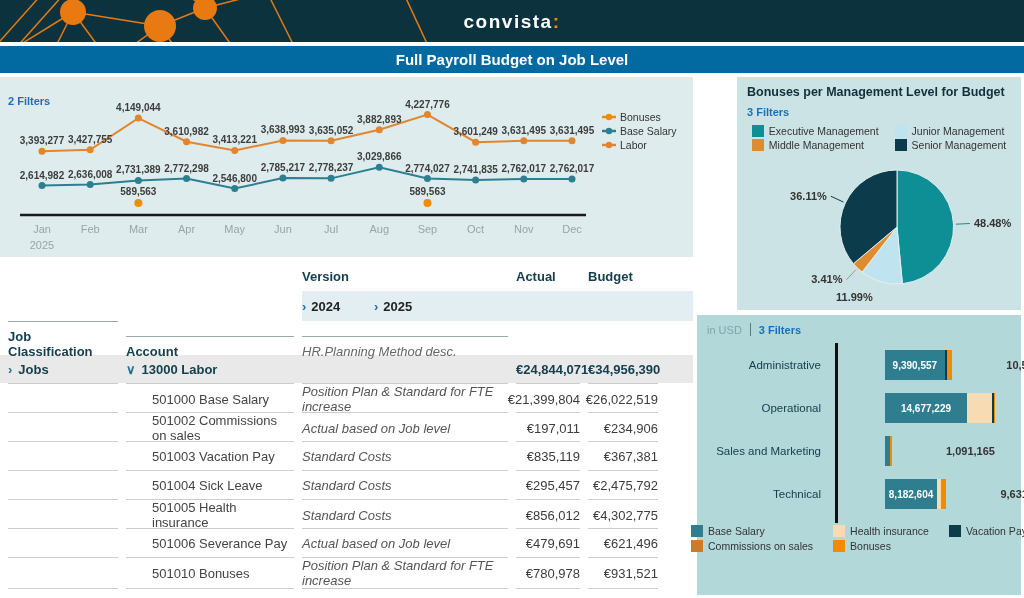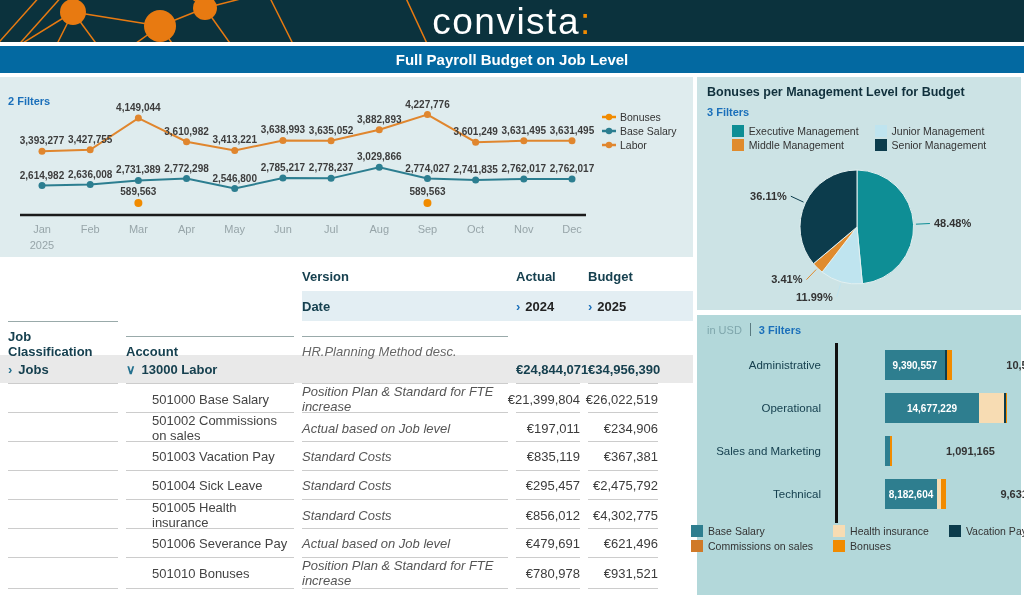--- a/index.html
+++ b/index.html
@@ -4,32 +4,32 @@
 <style>
   * { box-sizing: border-box; }
   html,body { margin:0; padding:0; }
   body {
     width:1024px; height:598px; overflow:hidden; background:#fff;
     font-family:"Liberation Sans", sans-serif; position:relative;
   }
   
   .header { height:44px; background:#0B323D; position:relative; display:flex; align-items:center; justify-content:center; overflow:hidden; border-bottom:2px solid #fff; }
   .deco { position:absolute; left:0; top:0; }
-  .logo { position:relative; z-index:2; font-size:37px; font-weight:normal; color:#fff; letter-spacing:1.5px; line-height:1; }
+  .logo { position:relative; z-index:2; font-size:19px; font-weight:bold; color:#fff; letter-spacing:1.5px; line-height:1; }
   .logo .colon { color:#F18B00; }
   .titlebar { height:27px; background:#0369a1; margin-top:2px; display:flex; align-items:center; justify-content:center; }
   .titlebar h1 { margin:0; font-size:15px; font-weight:bold; color:#fff; }
   
   .main { display:grid; grid-template-columns:693px 324px; column-gap:4px; margin-top:4px; }
   .filters { color:#1A6FBA; font-weight:bold; font-size:11px; cursor:pointer; }
   
   .panel-line { background:#DFECEE; height:180px; position:relative; }
   .panel-line .filters { position:absolute; top:18px; left:8px; z-index:2; }
   
-  .panel-pie { background:#CCE3E5; height:233px; padding:8px 10px 0; }
+  .panel-pie { background:#CCE3E5; height:233px; padding:8px 10px 0;margin-left:40px; }
   .pie-title { font-size:12.5px; font-weight:bold; color:#10303c; margin:0 0 3px; }
   .pie-legend { display:grid; grid-template-columns:auto auto; gap:2px 16px; justify-content:center; font-size:10.5px; color:#333; margin-top:5px; }
   .lg-item { display:flex; align-items:center; gap:5px; cursor:pointer; white-space:nowrap; }
   .lg-swatch { width:12px; height:12px; flex:none; }
   
   .panel-bar { background:#B3D8DA; height:280px; margin-top:5px; padding:8px 10px; position:relative; }
   .bar-head { display:flex; align-items:center; gap:8px; font-size:11px; }
   .in-usd { color:#7FA6AC; }
   .vdiv { width:1px; height:13px; background:#5a7a80; }
   .bars { position:relative; margin-top:14px; }
@@ -192,21 +192,20 @@
         <div></div>
           <div></div>
         <div class="th">Version</div>
         <div class="th">Actual</div>
         <div class="th">Budget</div>
       </div>
       <div class="trow wide">
         <div></div>
           <div></div>
         <div class="daterow">
-          <span class="d1">Date</span>
           <span class="d2"><span class="chev-blue">›</span><span class="member">2024</span></span>
           <span class="d3"><span class="chev-blue">›</span><span class="member">2025</span></span>
         </div>
       </div>
       <div class="trow colhead">
         <div class="th">Job Classification</div>
         <div class="th">Account</div>
         <div class="method-h">HR.Planning Method desc.</div>
         <div class="noline"></div>
           <div class="noline"></div>
@@ -325,21 +324,21 @@
                 <span>9,390,557</span>
               </div>
               <div class="seg" style="width: 2.2px; background: rgb(12, 60, 76);"></div>
               <div class="seg" style="width: 5.4px; background: rgb(241, 139, 0);"></div>
             </div>
             <div class="bar-total">10,577,652</div>
           </div>
           <div class="bar-row">
             <div class="bar-cat">Operational</div>
             <div class="bar-stack">
-              <div class="seg" style="width: 94px; background: rgb(46, 126, 143);">
+              <div class="seg" style="width: 82px; background: rgb(46, 126, 143);">
                 <span>14,677,229</span>
               </div>
               <div class="seg" style="width: 25.2px; background: rgb(247, 220, 179);"></div>
               <div class="seg" style="width: 2px; background: rgb(12, 60, 76);"></div>
               <div class="seg" style="width: 0.5px; background: rgb(241, 139, 0);"></div>
             </div>
             <div class="bar-total">19,021,903</div>
           </div>
           <div class="bar-row">
             <div class="bar-cat">Sales and Marketing</div>

